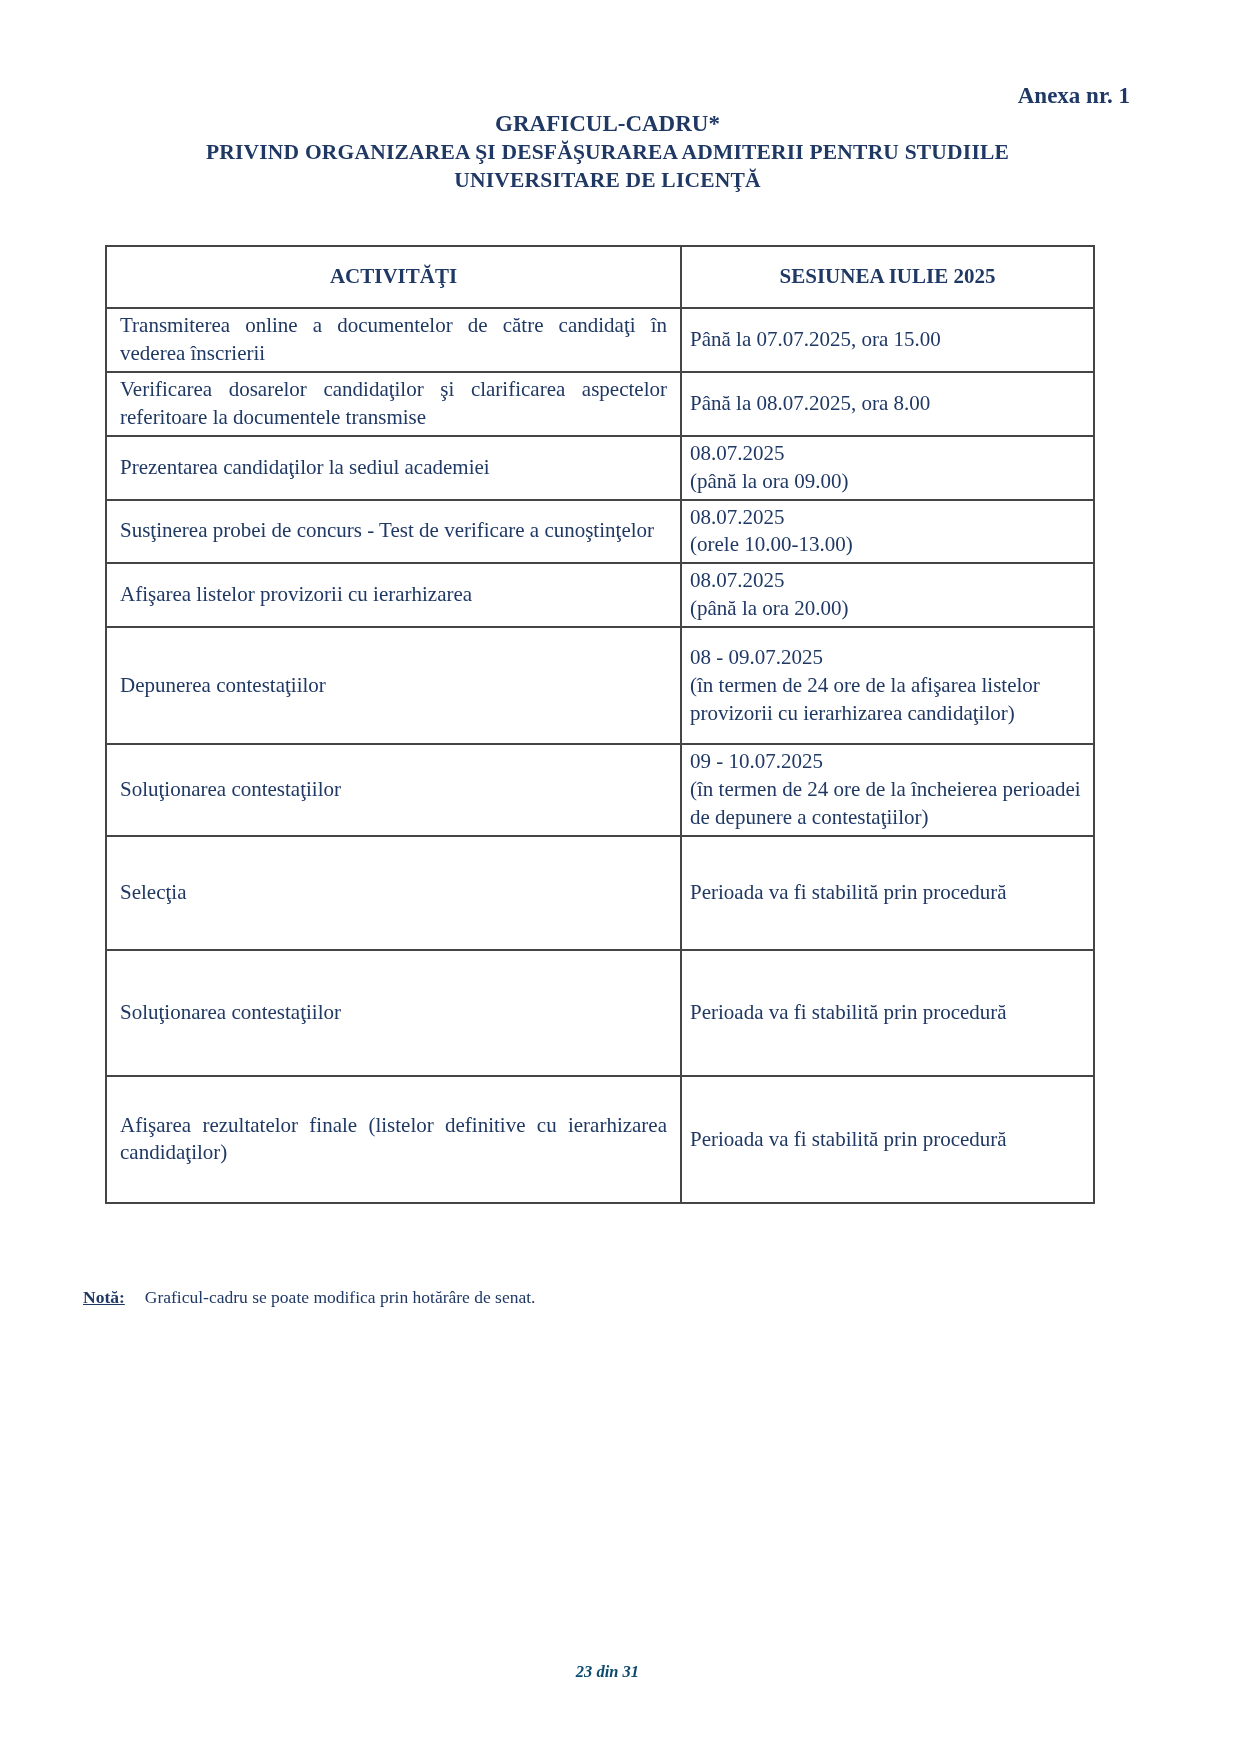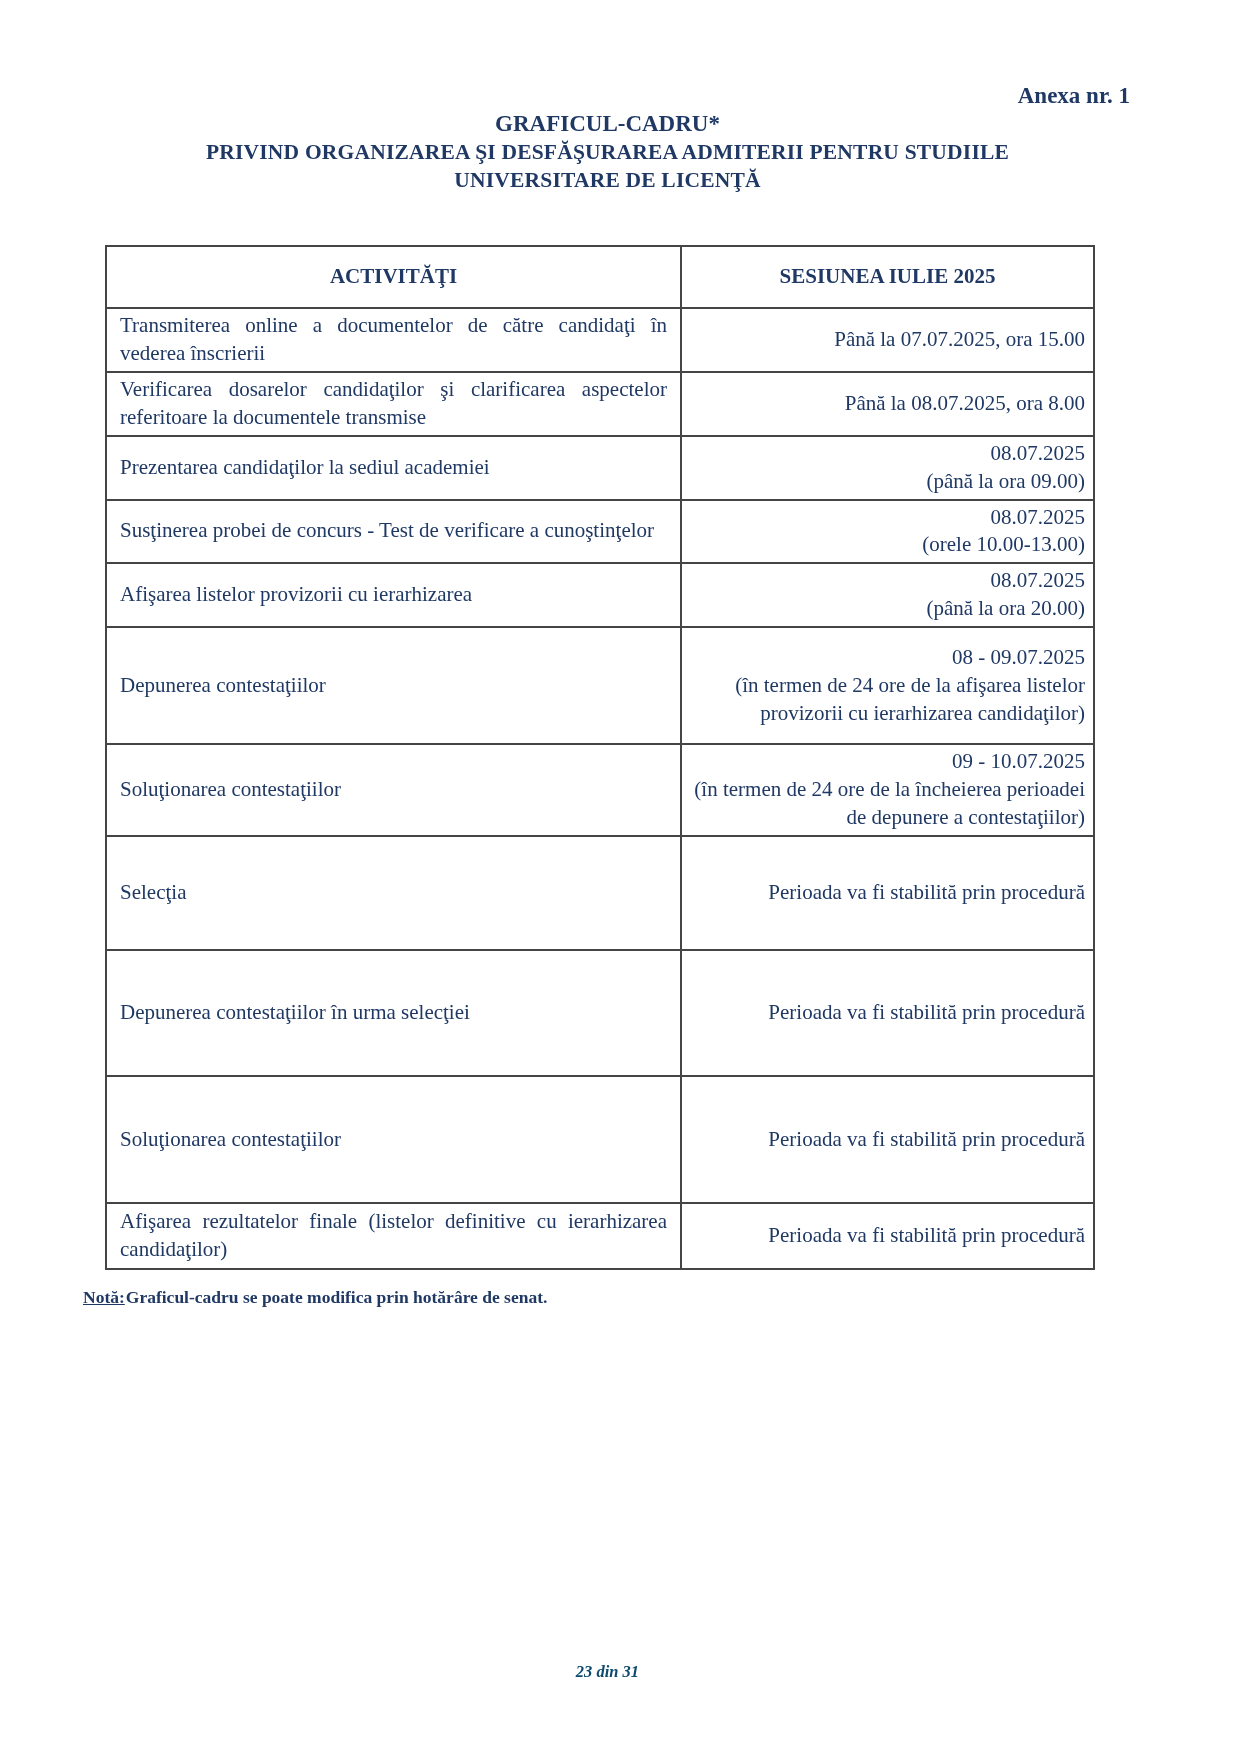--- a/index.html
+++ b/index.html
@@ -53,21 +53,21 @@
     font-weight: bold;
     text-align: center;
     height: 56px;
     padding: 2px 8px;
   }
   td.act {
     text-align: justify;
     padding: 3px 13px 3px 13px;
   }
   td.ses {
-    text-align: right;
+    text-align: left;
     padding: 3px 8px;
     white-space: pre-line;
   }
   tbody tr:nth-child(1)  { height: 57px; }
   tbody tr:nth-child(2)  { height: 59px; }
   tbody tr:nth-child(3)  { height: 57px; }
   tbody tr:nth-child(4)  { height: 61px; }
   tbody tr:nth-child(5)  { height: 57px; }
   tbody tr:nth-child(6)  { height: 117px; }
   tbody tr:nth-child(7)  { height: 88px; }
@@ -77,21 +77,21 @@
   tbody tr:nth-child(11) { height: 66px; }
 
   .note {
     position: absolute;
     left: 83px; top: 1268px;
     width: 1060px;
     font-size: 17.5px;
     line-height: 22px;
   }
   .note .note-label { font-weight: bold; text-decoration: underline; }
-  .note .note-text { margin-left: 1px; font-weight: bold; }
+  .note .note-text { margin-left: 20px; }
 
   .page-footer {
     position: absolute;
     left: 85px; top: 1662px;
     width: 1045px;
     text-align: center;
     font-size: 16.5px;
     font-weight: bold;
     font-style: italic;
     color: #0c4a6e;
@@ -150,24 +150,20 @@
     <tr>
       <td class="act">Soluţionarea contestaţiilor</td>
       <td class="ses">09 - 10.07.2025
 (în termen de 24 ore de la încheierea perioadei de depunere a contestaţiilor)</td>
     </tr>
     <tr>
       <td class="act">Selecţia</td>
       <td class="ses">Perioada va fi stabilită prin procedură</td>
     </tr>
     <tr>
-      <td class="act">Depunerea contestaţiilor în urma selecţiei</td>
-      <td class="ses">Perioada va fi stabilită prin procedură</td>
-    </tr>
-    <tr>
       <td class="act">Soluţionarea contestaţiilor</td>
       <td class="ses">Perioada va fi stabilită prin procedură</td>
     </tr>
     <tr>
       <td class="act">Afişarea rezultatelor finale (listelor definitive cu ierarhizarea candidaţilor)</td>
       <td class="ses">Perioada va fi stabilită prin procedură</td>
     </tr>
   </tbody>
 </table>
 

